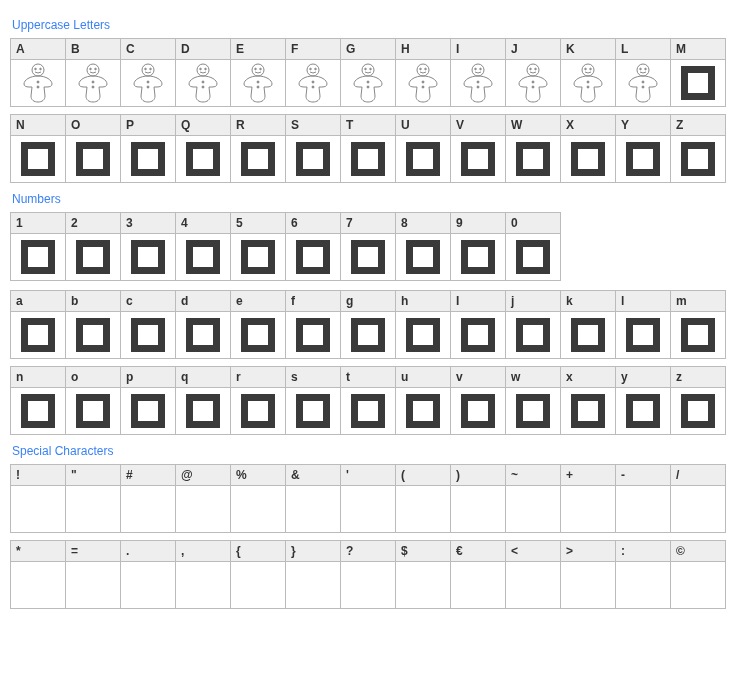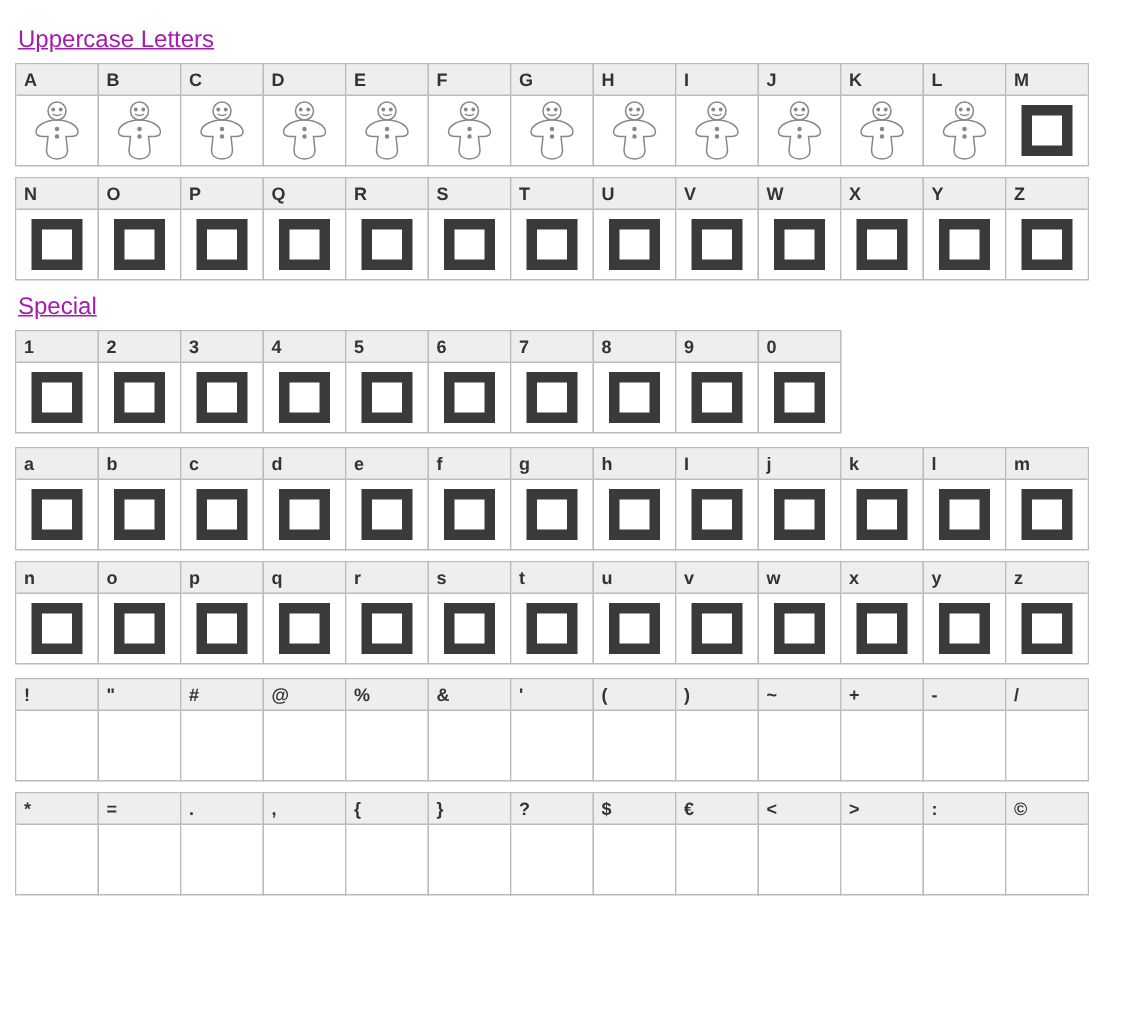--- a/index.html
+++ b/index.html
@@ -5,24 +5,23 @@
   body {
     margin: 0;
     padding: 10px;
     font-family: Arial, sans-serif;
     font-size: 12px;
     background: #fff;
     color: #333;
     width: 728px;
   }
   .section-title {
-    font-size: 16px;
-    color: #a21caf;
+    font-size: 12px;
+    color: #3b82f6;
     margin: 8px 0 6px 2px;
-    text-decoration: underline;
   }
   .grid {
     display: flex;
     flex-wrap: wrap;
     gap: 0;
     margin-bottom: 10px;
   }
   .cell {
     width: 54px;
     border: 1px solid #bbb;
@@ -344,21 +343,21 @@
           <div class="missing-glyph"></div>
         </div>
       </div>
       <div class="cell">
         <div class="cell-label">Z</div>
         <div class="cell-glyph">
           <div class="missing-glyph"></div>
         </div>
       </div>
     </div>
-    <div class="section-title">Special</div>
+    <div class="section-title">Numbers</div>
     <div class="grid">
       <div class="cell">
         <div class="cell-label">1</div>
         <div class="cell-glyph">
           <div class="missing-glyph"></div>
         </div>
       </div>
       <div class="cell">
         <div class="cell-label">2</div>
         <div class="cell-glyph">
@@ -566,20 +565,21 @@
           <div class="missing-glyph"></div>
         </div>
       </div>
       <div class="cell">
         <div class="cell-label">z</div>
         <div class="cell-glyph">
           <div class="missing-glyph"></div>
         </div>
       </div>
     </div>
+    <div class="section-title">Special Characters</div>
     <div class="grid">
       <div class="cell">
         <div class="cell-label">!</div>
         <div class="cell-glyph">
           <div class="blank-glyph"></div>
         </div>
       </div>
       <div class="cell">
         <div class="cell-label">"</div>
         <div class="cell-glyph">

